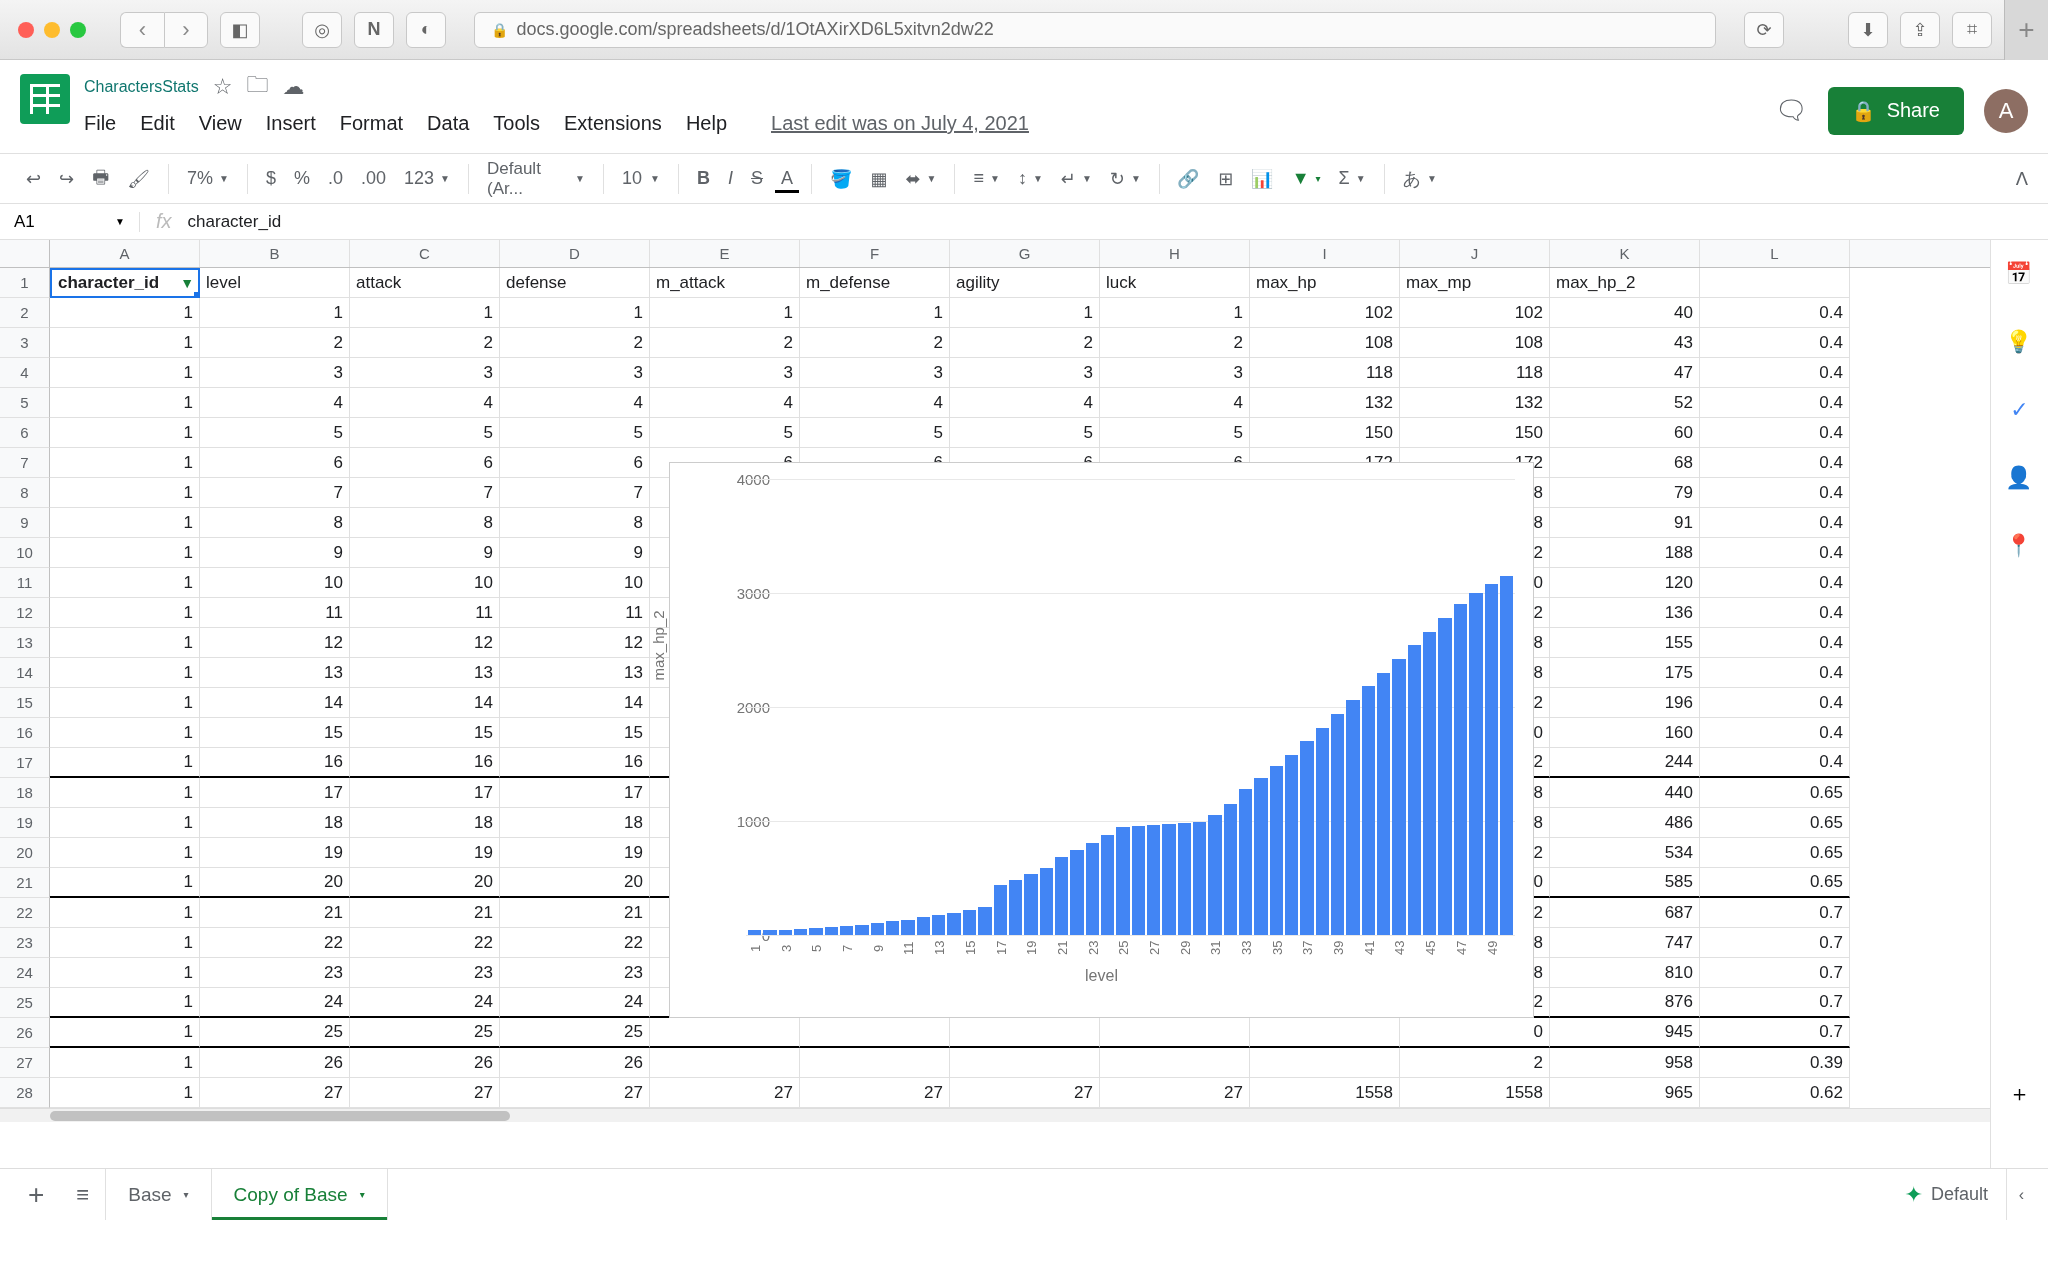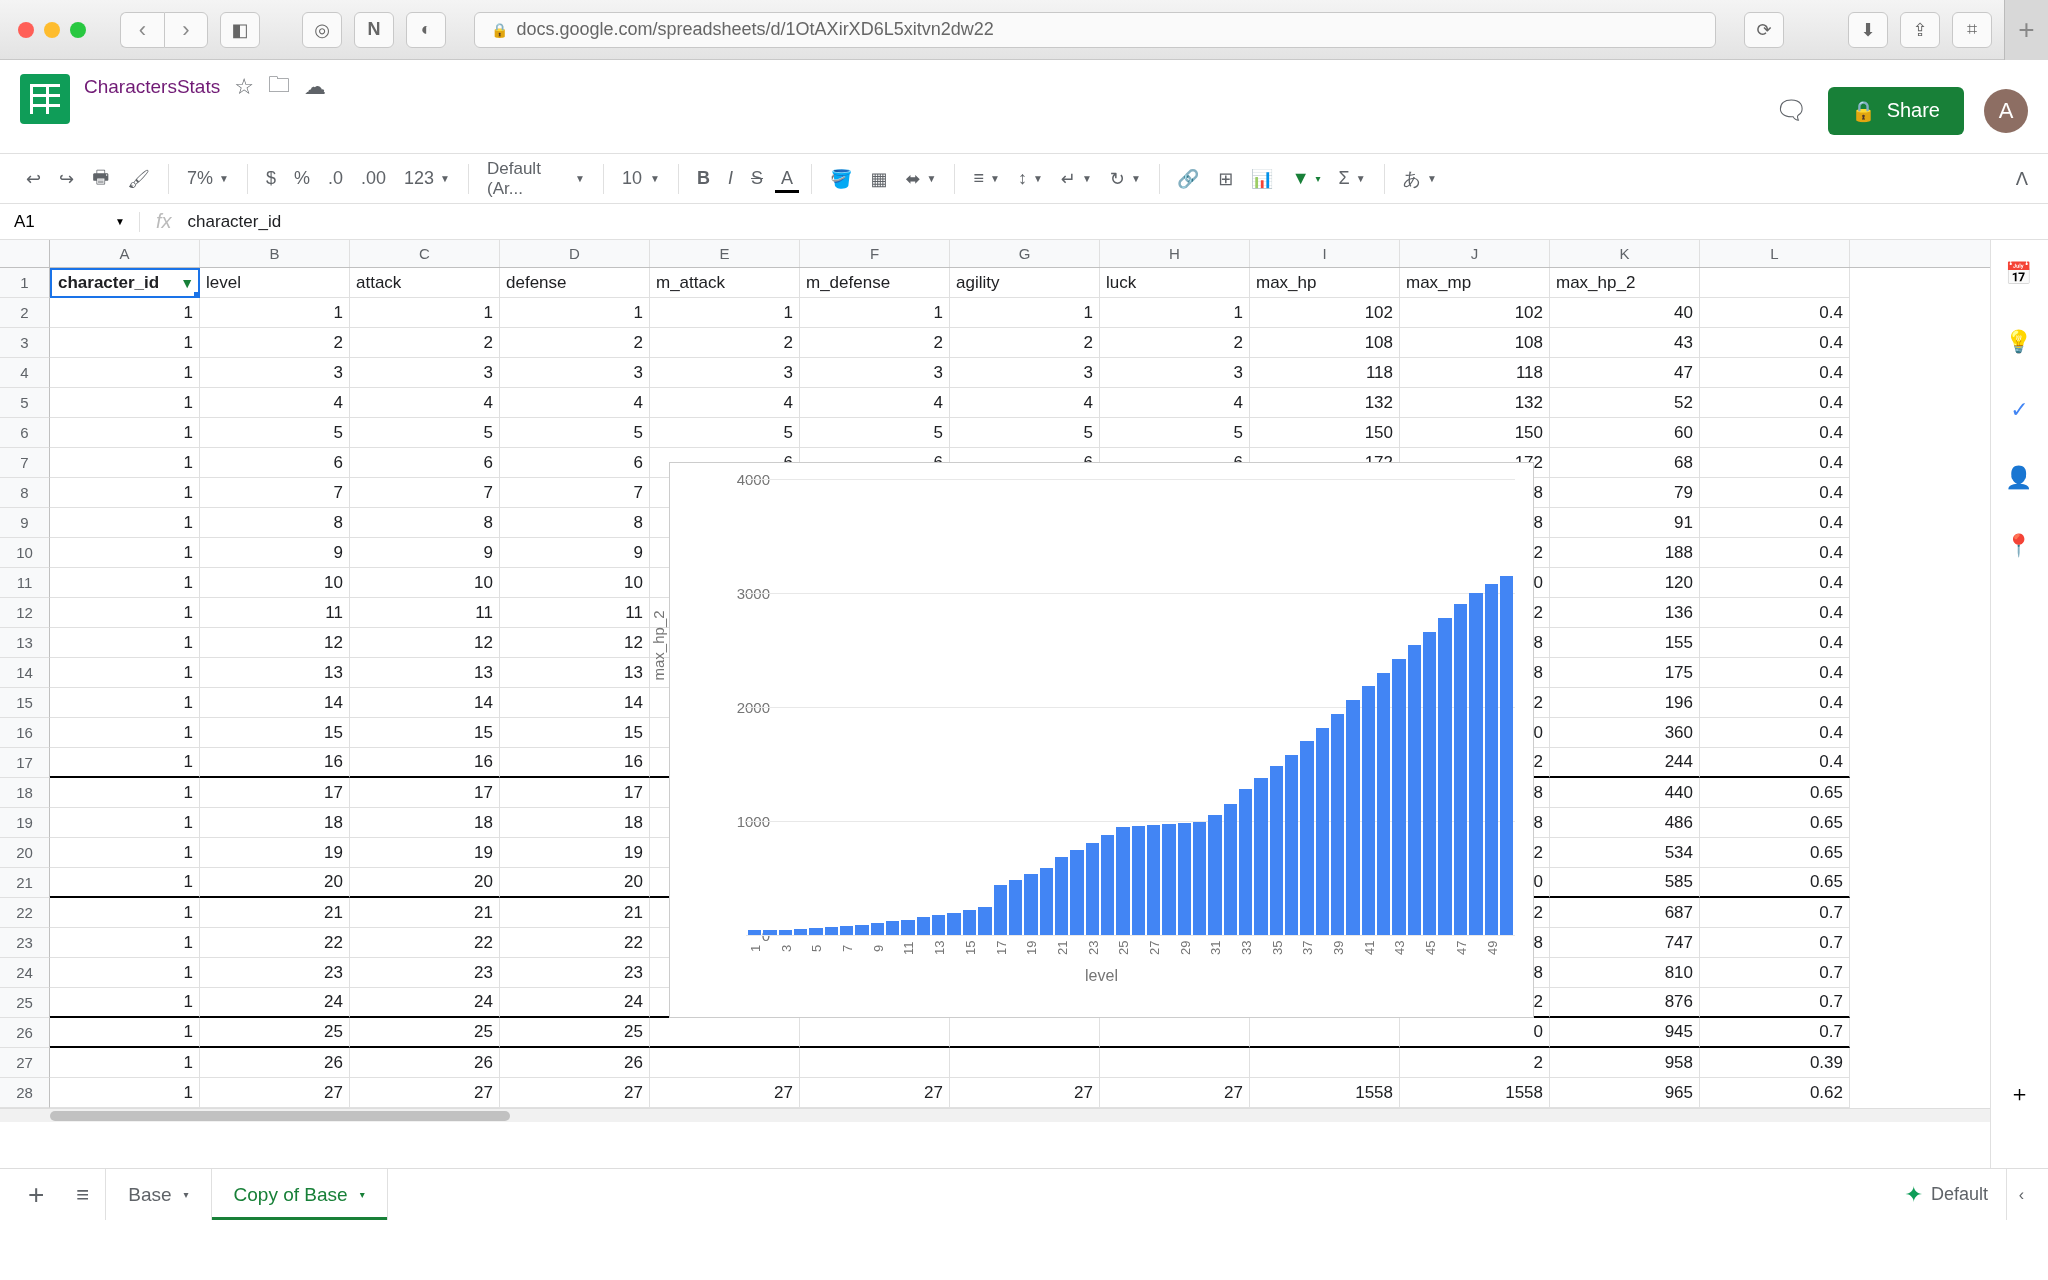--- a/index.html
+++ b/index.html
@@ -17,21 +17,21 @@
 .tb-btn { width: 40px; height: 36px; border: 1px solid #c8c8c8; background: #fafafa; border-radius: 6px; display: flex; align-items: center; justify-content: center; color: #666; font-size: 18px; }
 .url-bar { flex: 1; height: 36px; background: #fafafa; border: 1px solid #c8c8c8; border-radius: 6px; display: flex; align-items: center; padding: 0 16px; color: #666; font-size: 18px; gap: 8px; margin: 0 16px; }
 .url-bar .lock { font-size: 14px; }
 .plus-tab { width: 44px; height: 60px; background: #d8d8d8; border-left: 1px solid #bbb; display: flex; align-items: center; justify-content: center; color: #888; font-size: 28px; margin-left: auto; margin-right: -18px; }
 
 
 .sheets-header { height: 94px; background: #fff; display: flex; padding: 8px 20px 0; border-bottom: 1px solid #e0e0e0; }
 .sheets-logo { width: 50px; height: 50px; background: #0f9d58; border-radius: 4px; margin-right: 14px; position: relative; margin-top: 6px; }
 .sheets-logo::after { content: ""; position: absolute; inset: 10px 10px 10px 10px; background: repeating-linear-gradient(#fff 0 3px, transparent 3px 10px), repeating-linear-gradient(90deg, #fff 0 3px, transparent 3px 16px); }
 .title-row { display: flex; align-items: center; gap: 14px; }
-.doc-title { font-size: 19px; color: #701a75; }
+.doc-title { font-size: 16px; color: #0f766e; }
 .title-icon { color: #5f6368; font-size: 22px; }
 .menu-row { display: flex; gap: 24px; margin-top: 6px; color: #202124; font-size: 20px; align-items: center; }
 .menu-row .last-edit { color: #5f6368; text-decoration: underline; margin-left: 20px; }
 .header-right { margin-left: auto; display: flex; align-items: center; gap: 20px; }
 .comment-icon { font-size: 26px; color: #5f6368; }
 .share-btn { background: #188038; color: #fff; padding: 12px 24px; border-radius: 6px; font-size: 20px; font-weight: 500; display: flex; align-items: center; gap: 10px; }
 .avatar { width: 44px; height: 44px; border-radius: 50%; background: #8d6e63; color: #fff; display: flex; align-items: center; justify-content: center; font-size: 22px; }
 
 
 .toolbar { height: 50px; border-bottom: 1px solid #e0e0e0; display: flex; align-items: center; padding: 0 20px; gap: 6px; color: #5f6368; }
@@ -133,20 +133,32 @@
 
 <div class="sheets-header">
   <div class="sheets-logo"></div>
   <div>
     <div class="title-row">
       <span class="doc-title">CharactersStats</span>
       <span class="title-icon">☆</span>
       <span class="title-icon">🗀</span>
       <span class="title-icon">☁</span>
     </div>
+    <div class="menu-row" id="menu-row">
+        <span>File</span>
+        <span>Edit</span>
+        <span>View</span>
+        <span>Insert</span>
+        <span>Format</span>
+        <span>Data</span>
+        <span>Tools</span>
+        <span>Extensions</span>
+        <span>Help</span>
+        <span class="last-edit">Last edit was on July 4, 2021</span>
+      </div>
   </div>
   <div class="header-right">
     <span class="comment-icon">🗨</span>
     <div class="share-btn">
       <span>🔒</span>
       <span>Share</span>
     </div>
     <div class="avatar">A</div>
   </div>
 </div>
@@ -471,21 +483,21 @@
           <div class="cell num cA">1</div>
           <div class="cell num cB">15</div>
           <div class="cell num cC">15</div>
           <div class="cell num cD">15</div>
           <div class="cell num cE"></div>
           <div class="cell num cF"></div>
           <div class="cell num cG"></div>
           <div class="cell num cH"></div>
           <div class="cell num cI"></div>
           <div class="cell num cJ">0</div>
-          <div class="cell num cK">360</div>
+          <div class="cell num cK">160</div>
           <div class="cell num cL">0.4</div>
         </div>
         <div class="row thick-bot">
           <div class="row-h">17</div>
           <div class="cell num cA">1</div>
           <div class="cell num cB">16</div>
           <div class="cell num cC">16</div>
           <div class="cell num cD">16</div>
           <div class="cell num cE"></div>
           <div class="cell num cF"></div>

